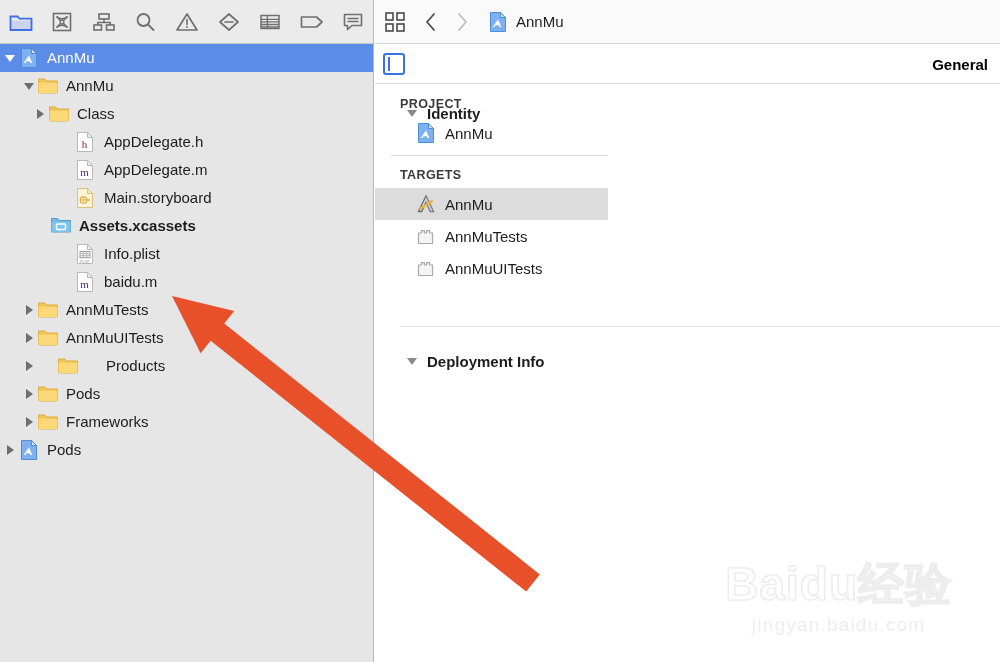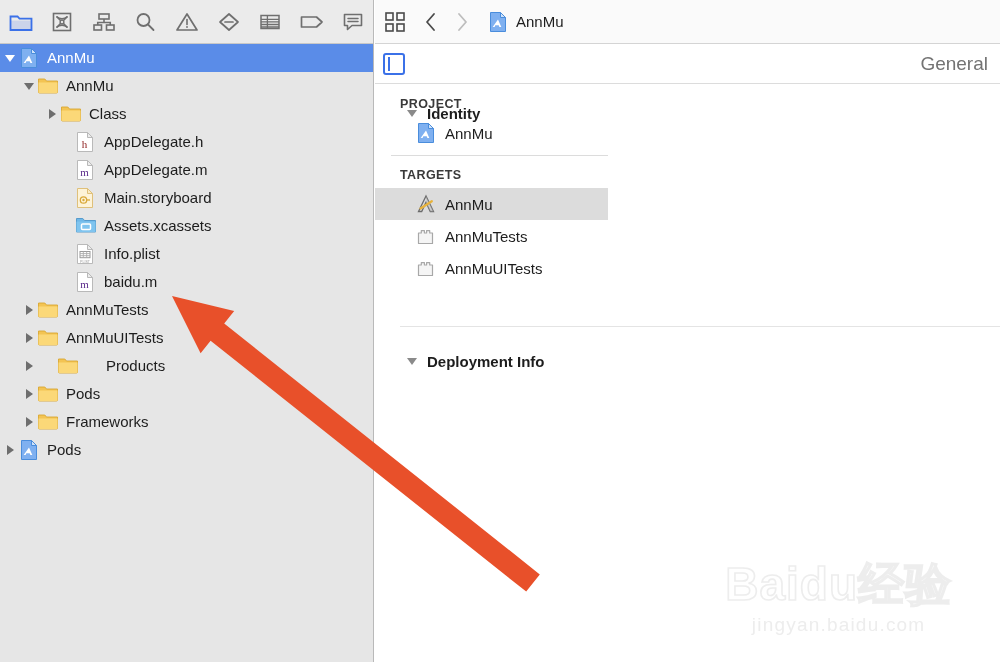--- a/index.html
+++ b/index.html
@@ -186,25 +186,26 @@
   #settings-tabs {
     position: absolute;
     right: 0;
     top: 0;
     height: 40px;
     display: flex;
     align-items: center;
     padding-right: 0;
   }
   .stab {
-    font-size: 19px;
-    color: #737373;
+    font-size: 15px;
+    color: #000000;
     padding: 0 12px;
     cursor: default;
     white-space: nowrap;
+    font-weight: bold;
   }
 
   
   #targets-pane {
     position: absolute;
     left: 0; top: 85px;
     width: 276px;
     bottom: 0;
     background: #ffffff;
     border-right: 1px solid #d8d8d8;
@@ -410,21 +411,21 @@
             <i></i>
           </span>
           <span class="ficon">
             <svg width="22" height="20" viewBox="0 0 22 20">
               <path d="M1.5 4 h6.3 l1.7 2 h11 v11 a1 1 0 0 1 -1 1 h-17 a1 1 0 0 1 -1 -1 z" fill="#f3c453" stroke="#d9a732" stroke-width="0.9"></path>
               <path d="M1.5 7.4 h19 v9.6 a1 1 0 0 1 -1 1 h-17 a1 1 0 0 1 -1 -1 z" fill="#fbd878"></path>
             </svg>
           </span>
           <span class="tlabel">AnnMu</span>
         </div>
-        <div class="tree-row" style="padding-left: 44px; text-align: center;">
+        <div class="tree-row" style="padding-left: 32px; text-align: center;">
           <span class="disc right">
             <i></i>
           </span>
           <span class="ficon">
             <svg width="22" height="20" viewBox="0 0 22 20">
               <path d="M1.5 4 h6.3 l1.7 2 h11 v11 a1 1 0 0 1 -1 1 h-17 a1 1 0 0 1 -1 -1 z" fill="#f3c453" stroke="#d9a732" stroke-width="0.9"></path>
               <path d="M1.5 7.4 h19 v9.6 a1 1 0 0 1 -1 1 h-17 a1 1 0 0 1 -1 -1 z" fill="#fbd878"></path>
             </svg>
           </span>
           <span class="tlabel">Class</span>
@@ -463,21 +464,21 @@
             <svg width="20" height="22" viewBox="0 0 20 22">
               <path d="M2.5 1.5 h10 l5 5 v14 h-15 z" fill="#fdf3d8" stroke="#dfc07a" stroke-width="1"></path>
               <path d="M12.5 1.5 v5 h5 z" fill="#faeac0" stroke="#dfc07a" stroke-width="1"></path>
               <circle cx="8.5" cy="13" r="3.2" fill="none" stroke="#d9a93a" stroke-width="1.3"></circle>
               <circle cx="8.5" cy="13" r="1.2" fill="#d9a93a"></circle>
               <path d="M11.5 13 h3.5" stroke="#d9a93a" stroke-width="1.3"></path>
             </svg>
           </span>
           <span class="tlabel">Main.storyboard</span>
         </div>
-        <div class="tree-row" style="padding-left: 59px;">
+        <div class="tree-row" style="padding-left: 34px; font-weight: bold;">
           <span class="disc empty">
             <i></i>
           </span>
           <span class="ficon">
             <svg width="22" height="20" viewBox="0 0 22 20">
               <path d="M1.5 3.5 h6.3 l1.7 2 h11 v11.5 h-19 z" fill="#6fb8e8" stroke="#4e95c8" stroke-width="0.9"></path>
               <path d="M1.5 6.6 h19 v10.4 h-19 z" fill="#7fc4ef"></path>
               <rect x="6.5" y="9" width="9" height="5.5" rx="1" fill="none" stroke="#ffffff" stroke-width="1.5"></rect>
             </svg>
           </span>

